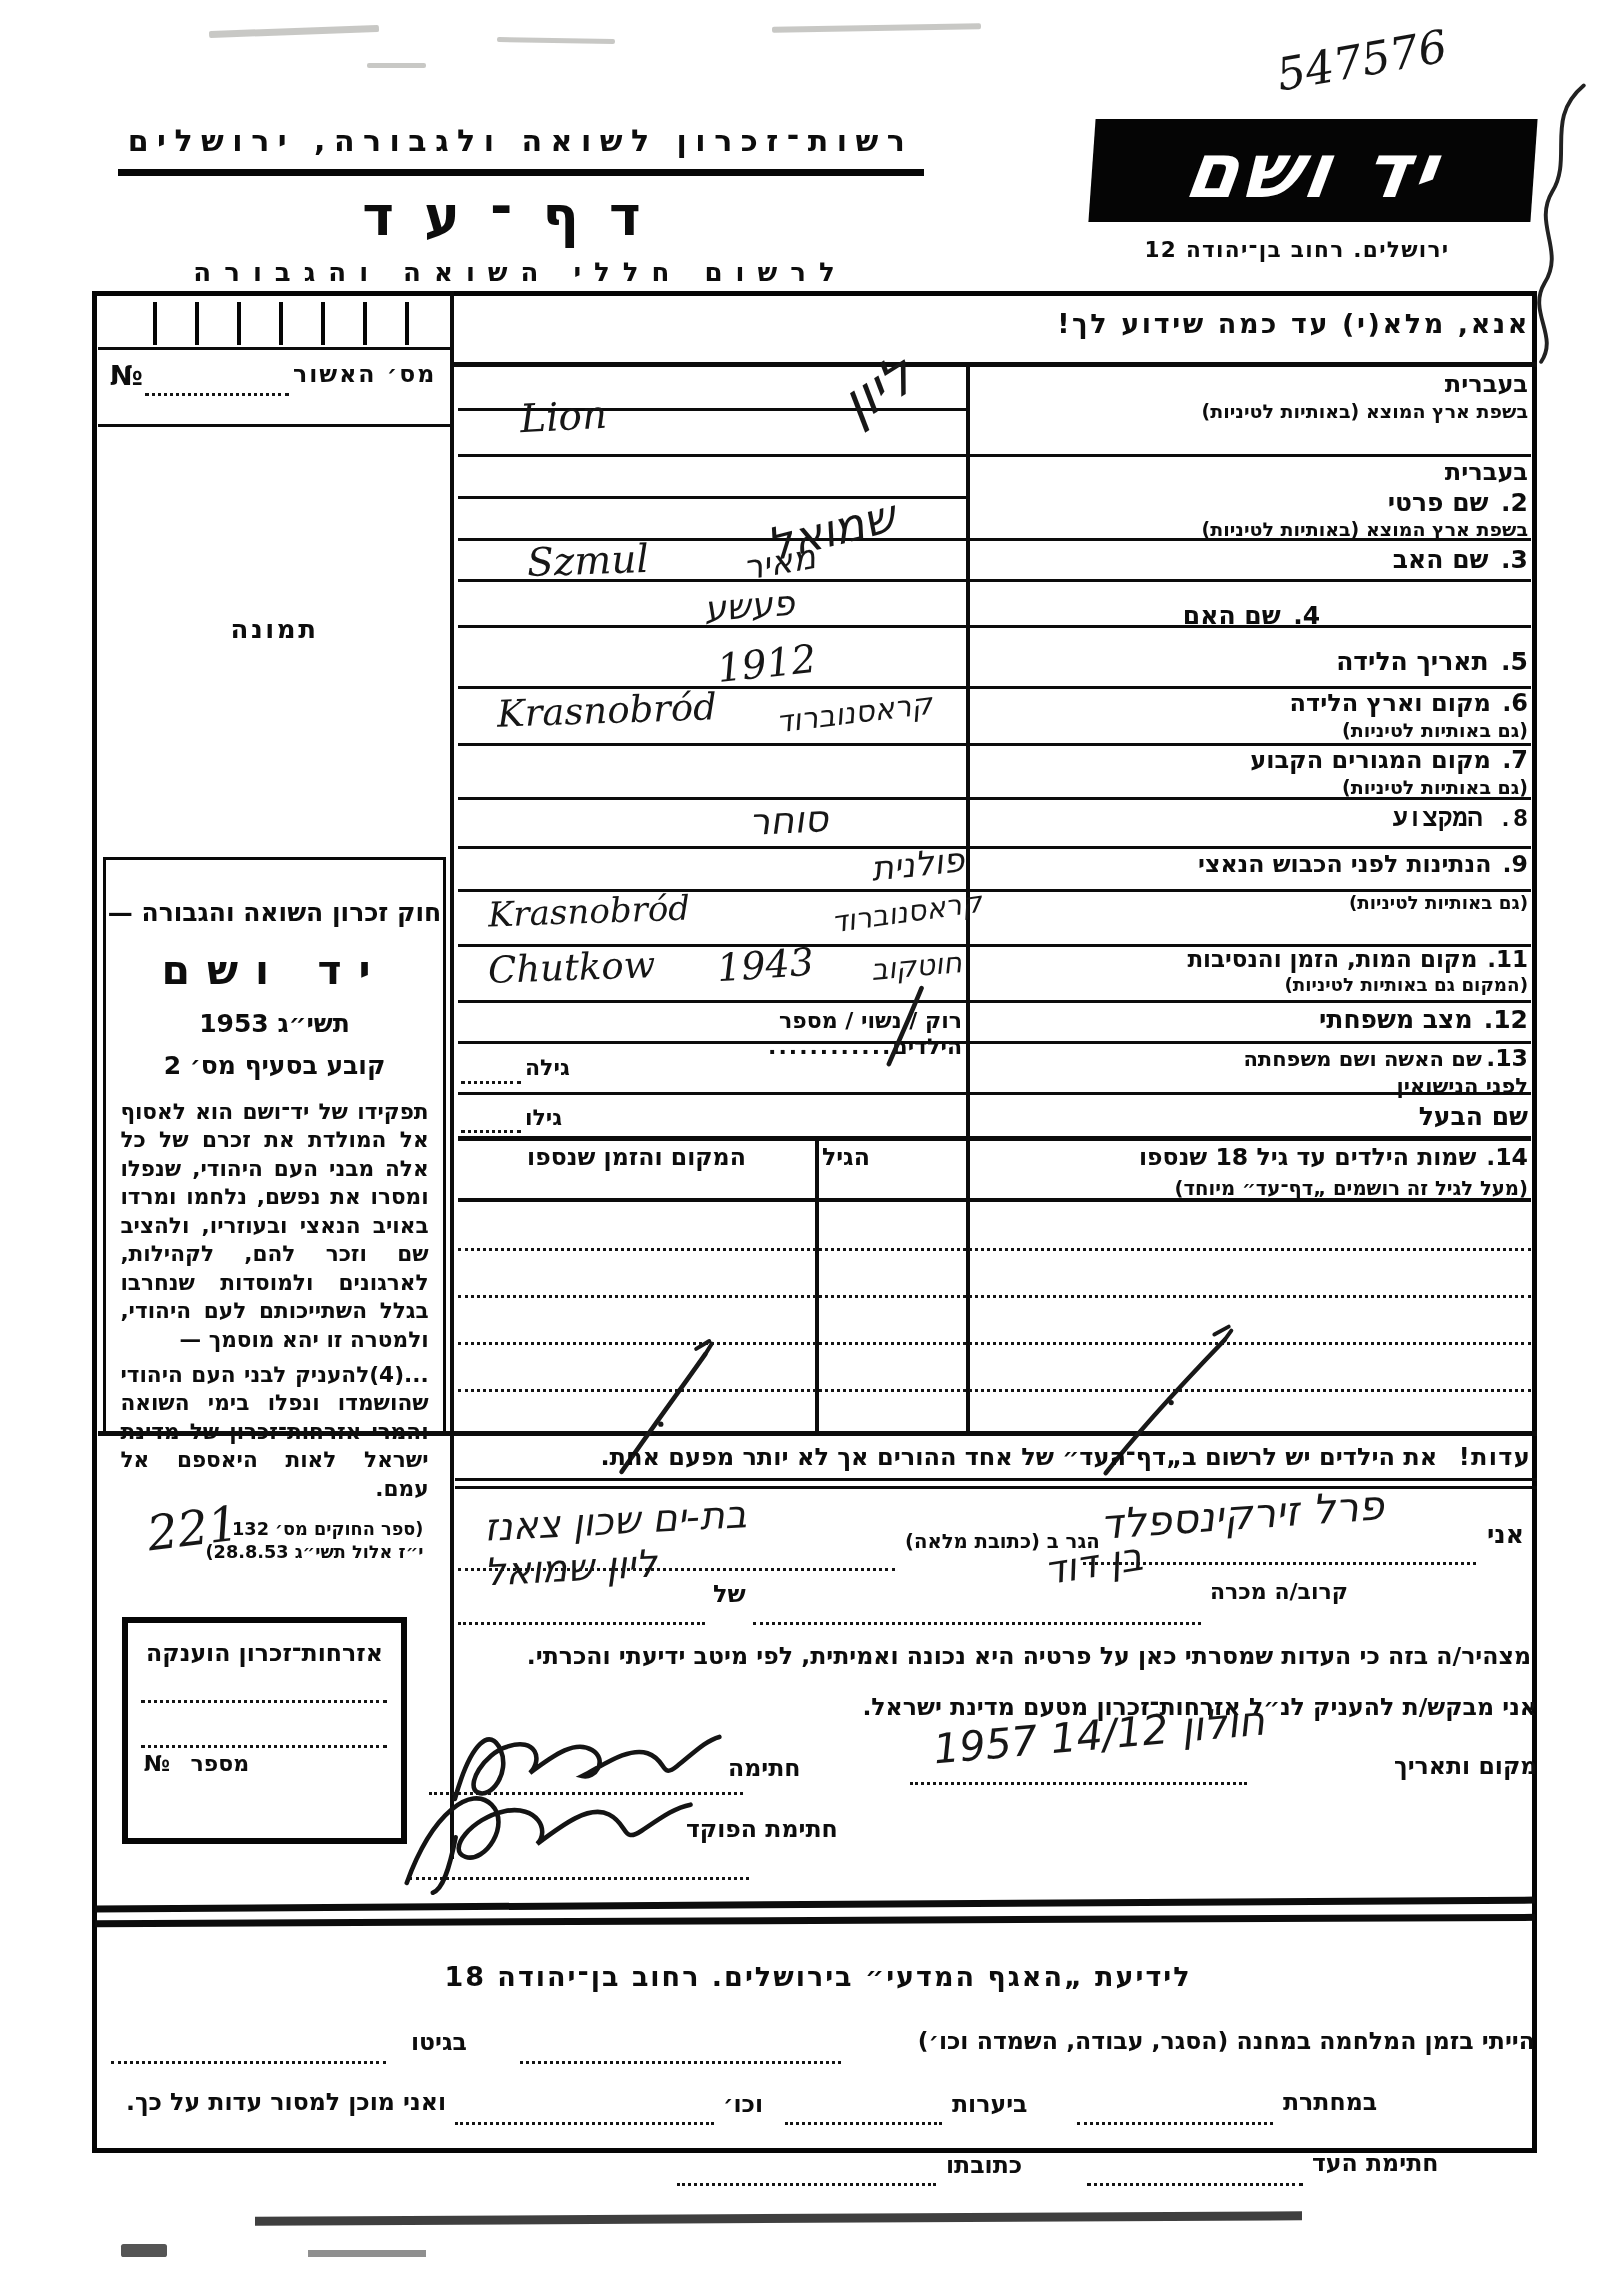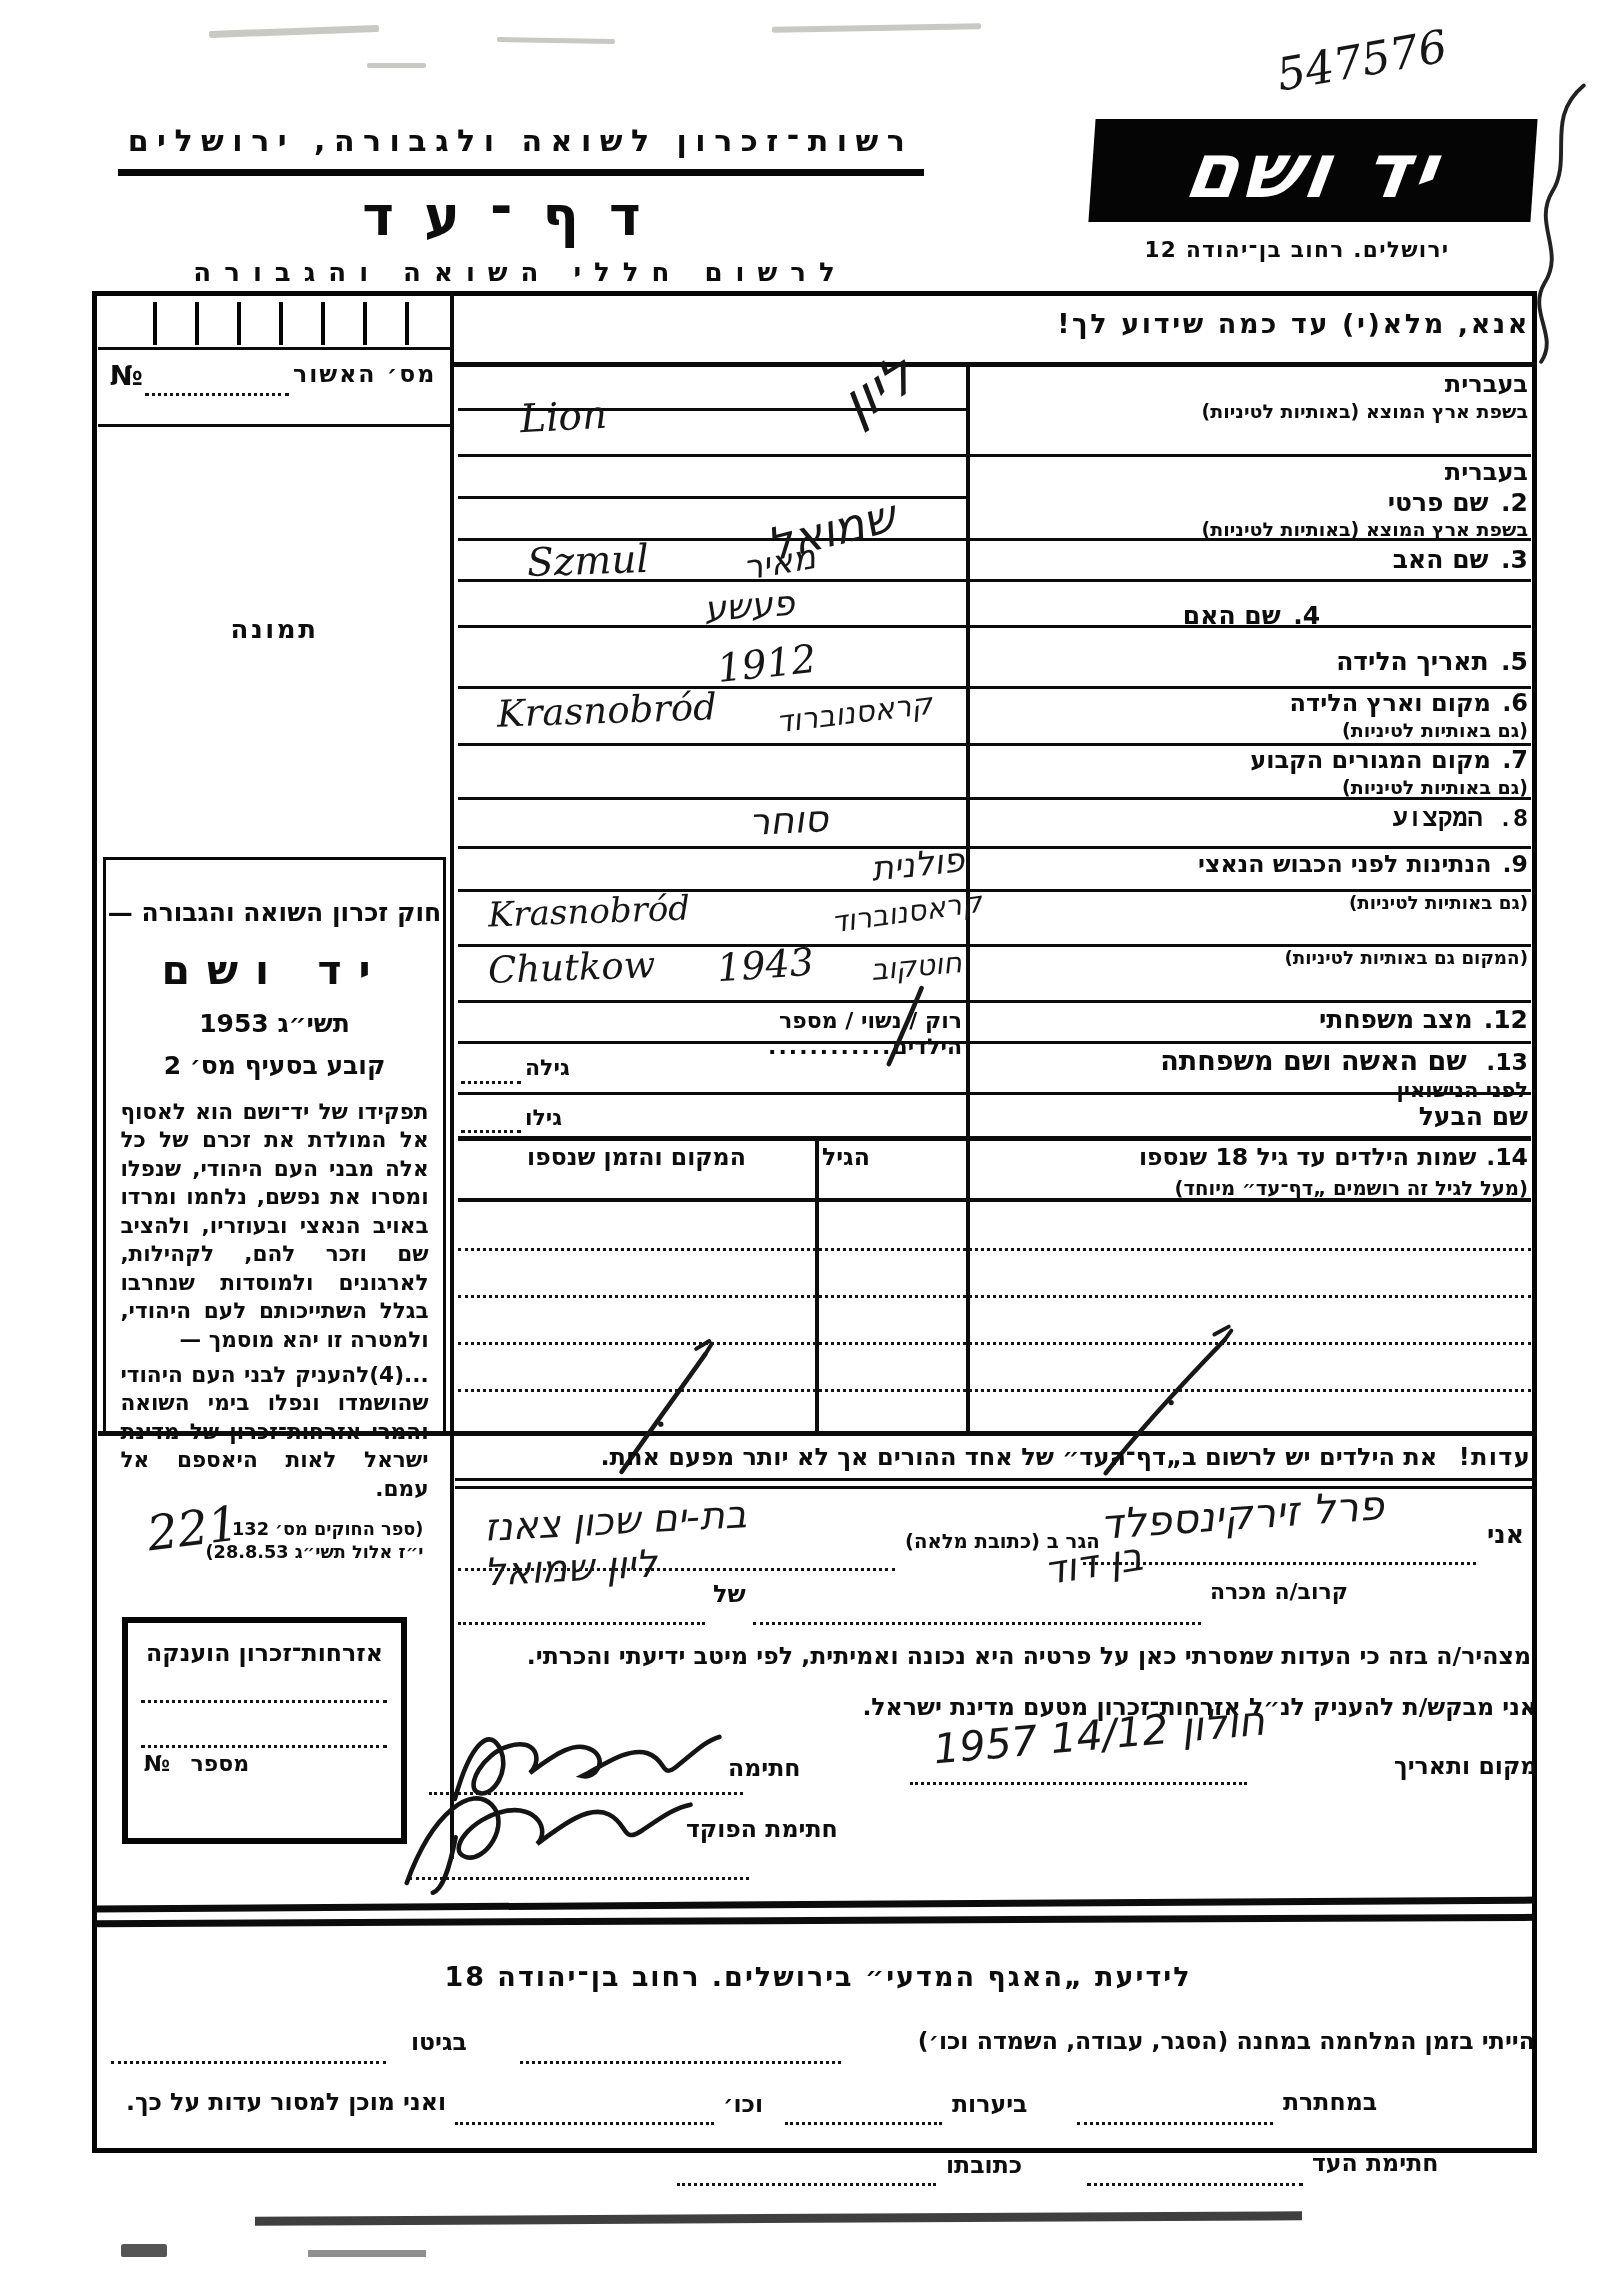--- a/index.html
+++ b/index.html
@@ -147,34 +147,36 @@
 <div class="abs rtl" style="left:975px;top:851px;width:553px;text-align:right;">
   <span class="lbl" style="font-size:23.6px;">9.</span>
   <span class="lbl" style="font-size:23.6px;margin-right:7.9px;">הנתינות לפני הכבוש הנאצי</span>
 </div>
 
 <div class="abs rtl" style="left:975px;top:891px;width:553px;text-align:right;">
   <div class="lbl" style="font-size:18.3px;margin-top:1.3px;">(גם באותיות לטיניות)</div>
 </div>
 
 <div class="abs rtl" style="left:975px;top:946px;width:553px;text-align:right;">
+  <div><span class="lbl" style="font-size:23px;">11.</span>
+    <span class="lbl" style="font-size:23px;margin-right:6.5px;">מקום המות, הזמן והנסיבות</span></div>
   <div class="lbl" style="font-size:18.3px;margin-top:1.3px;">(המקום גם באותיות לטיניות)</div>
 </div>
 
 <div class="abs rtl" style="left:975px;top:1005px;width:553px;text-align:right;">
   <span class="lbl" style="font-size:25px;">12.</span>
   <span class="lbl" style="font-size:25px;margin-right:7.9px;">מצב משפחתי</span>
 </div>
 <div class="abs rtl" style="left:641px;top:1008px;width:321px;text-align:right;">
   <span class="lbl" style="font-size:22px;">רוק / נשוי / מספר הילדים</span><span class="lbl" style="font-size:22px;letter-spacing:2px;">............</span>
 </div>
 
 <div class="abs rtl" style="left:975px;top:1045px;width:553px;text-align:right;">
   <div><span class="lbl" style="font-size:23.6px;">13.</span>
-    <span class="lbl" style="font-size:27px;margin-right:16px;">שם האשה ושם משפחתה</span></div>
+    <span class="lbl" style="font-size:21px;margin-right:1px;">שם האשה ושם משפחתה</span></div>
   <div class="lbl" style="font-size:21px;margin-top:1.3px;">לפני הנישואין</div>
 </div>
 <div class="dline" style="left:461px;top:1081px;width:60px;"></div>
 <div class="abs lbl" style="left:525px;top:1055px;font-size:22px;">גילה</div>
 
 <div class="abs rtl lbl" style="left:975px;top:1102px;width:553px;text-align:right;font-size:25px;">שם הבעל</div>
 <div class="dline" style="left:461px;top:1130px;width:60px;"></div>
 <div class="abs lbl" style="left:525px;top:1105px;font-size:22px;">גילו</div>
 
 <div class="hline" style="left:458px;top:1136px;width:1073px;height:5.2px;"></div>

